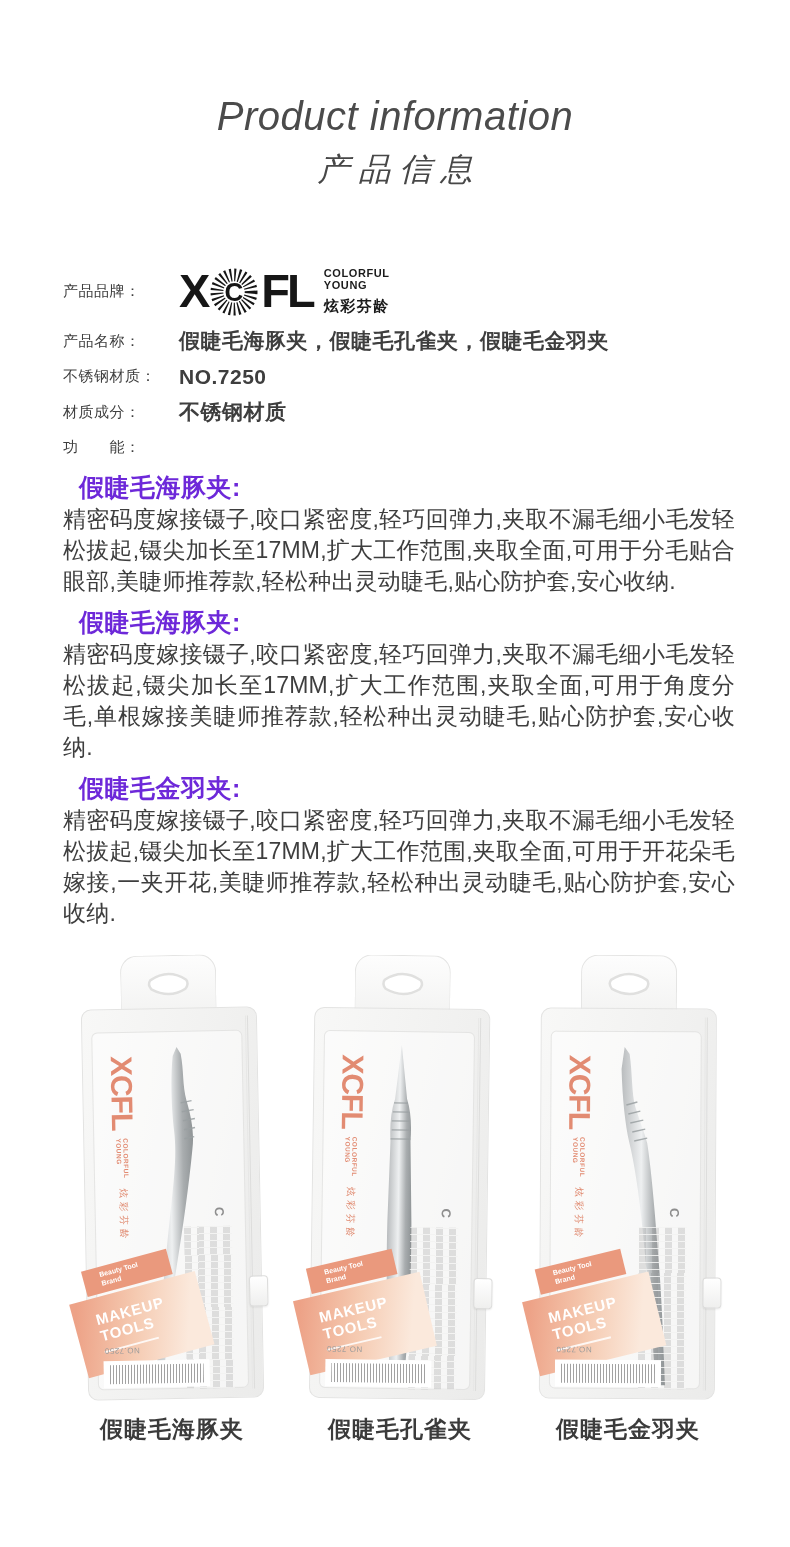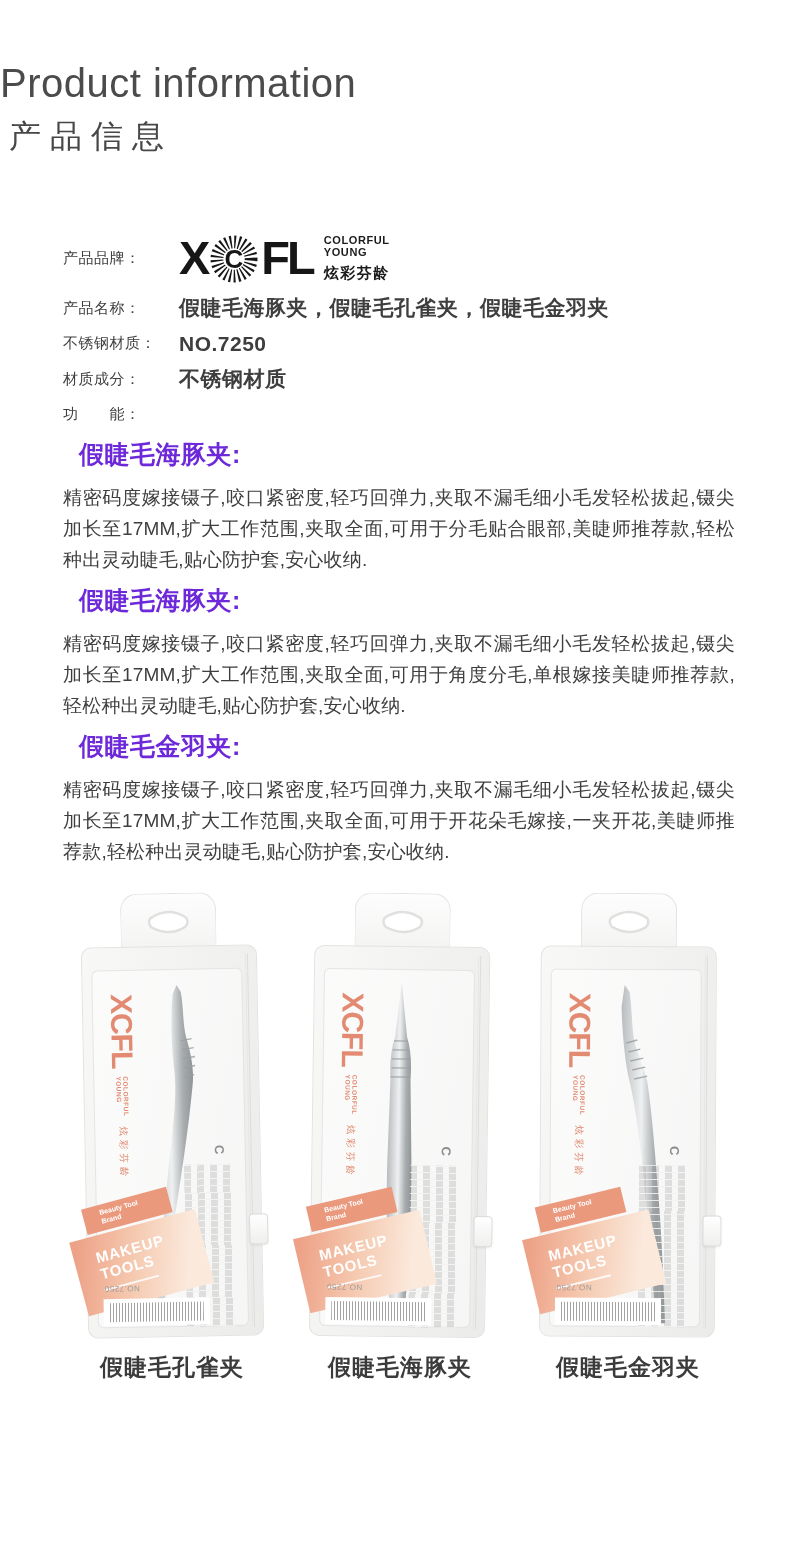--- a/index.html
+++ b/index.html
@@ -5,21 +5,21 @@
   * { margin:0; padding:0; box-sizing:border-box; }
   html,body { background:#ffffff; }
   body {
     width:790px; height:1547px; overflow:hidden; position:relative;
     font-family:"Liberation Sans","DejaVu Sans",sans-serif;
     color:#3f3f3f;
   }
   .page { width:790px; height:1547px; background:#fff; }
 
   
-  .hdr { padding-top:61px; text-align:left; }
+  .hdr { padding-top:94px; text-align:center;font-style:italic; }
   .title-en { font-size:40px; font-weight:400; color:#4b4b4b; letter-spacing:0.5px; line-height:44px; }
   .title-zh { font-size:32px; font-weight:400; color:#474747; letter-spacing:9px; line-height:44px; margin-top:9px; text-indent:9px; }
 
   
   .specs { margin:72px 55px 0 63px; }
   .spec-row { display:flex; align-items:center; margin-top:8px; min-height:27px; }
   .spec-row:first-child { margin-top:0; min-height:56px; }
   .spec-label { width:116px; flex:none; font-size:15px; color:#3e3e3e; letter-spacing:0.5px; }
   .spec-value { font-size:21px; color:#3e3e3e; letter-spacing:0.5px;font-weight:bold; }
 
@@ -28,21 +28,21 @@
   .logo-letter { font-size:47px; font-weight:900; color:#161616; letter-spacing:-3px; line-height:52px; }
   .logo-c-wrap { width:52px; height:52px; margin:0 1px; }
   .logo-right { margin-left:11px; display:flex; flex-direction:column; justify-content:center; }
   .logo-tag { font-size:11px; font-weight:700; color:#1b1b1b; letter-spacing:0.6px; line-height:12px; }
   .logo-zh { font-size:15px; font-weight:700; color:#1b1b1b; letter-spacing:1.5px; margin-top:6px; }
 
   
   .sections { margin:12px 55px 0 63px; }
   .section { margin-top:11px; }
   .section h3 { font-size:25px; font-weight:700; color:#6d28d9; line-height:28px; letter-spacing:0.5px;margin-left:16px; }
-  .section p { font-size:19px; color:#3e3e3e; line-height:31px; margin-top:14px; letter-spacing:0.2px; text-align:justify; }
+  .section p { font-size:23px; color:#3e3e3e; line-height:31px; margin-top:3px; letter-spacing:0.2px; text-align:justify; }
 
   
   .showcase { margin-top:26px; padding:0 74px 0 84px; display:flex; justify-content:space-between; }
   .pkg { position:relative; width:176px; height:444px; }
   .pkg.tilt-l { transform:rotate(-1.1deg); }
   .pkg.tilt-m { transform:rotate(0.8deg); }
   .pkg.tilt-r { transform:rotate(0.3deg); }
 
   .pkg-tab {
     position:absolute; top:0; left:50%; transform:translateX(-50%);
@@ -353,18 +353,18 @@
         <div class="pkg-model">NO.7250</div>
         <div class="pkg-barcode">
             <div class="stripes"></div>
           </div>
         <div class="pkg-slider"></div>
       </div>
     </div>
   </div>
 
   <div class="captions">
+    <div class="caption">假睫毛海豚夹</div>
     <div class="caption">假睫毛孔雀夹</div>
-    <div class="caption">假睫毛海豚夹</div>
     <div class="caption">假睫毛金羽夹</div>
   </div>
 
 </div>
 
 </body></html>

